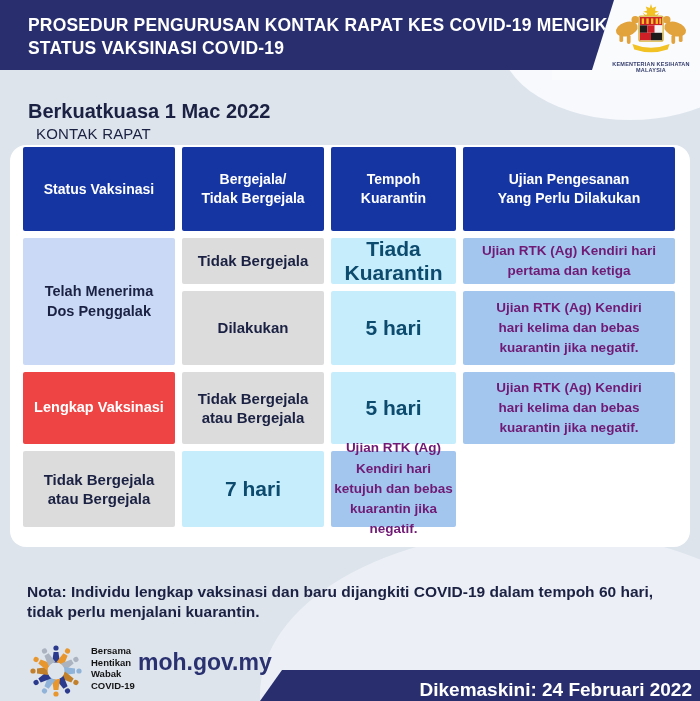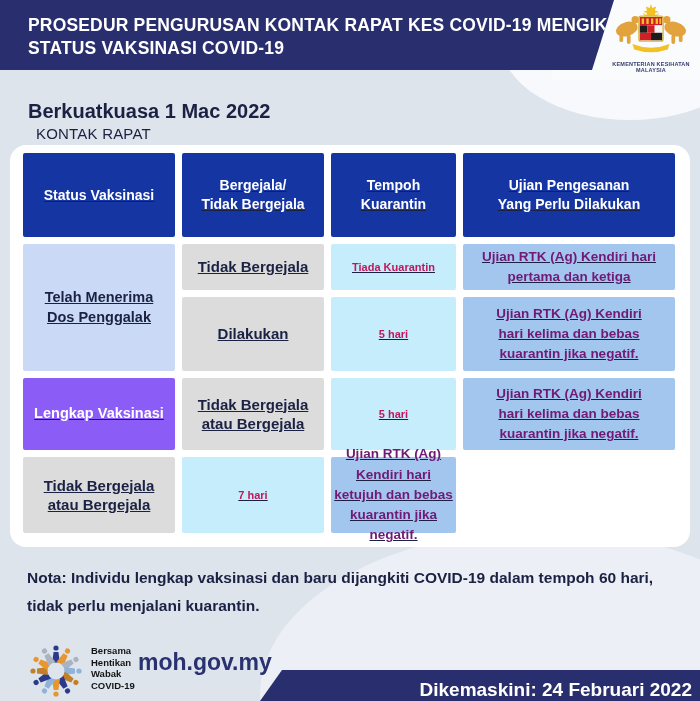--- a/index.html
+++ b/index.html
@@ -29,37 +29,37 @@
   .crest-caption { margin-top:1px; font-size:5.5px; font-weight:bold; color:#343c6b; letter-spacing:0.2px; }
 
   
   .intro { position:absolute; left:28px; top:80px;margin-top:20px; }
   .intro-date { font-size:20px; font-weight:bold; color:#1b2142; }
   .intro-sub  { font-size:15px; font-weight:normal; color:#1b2142; margin:2px 0 0 8px; letter-spacing:0.2px; }
 
   
   .card { position:absolute; left:10px; top:145px; width:680px; height:402px;
           background:#ffffff; border-radius:16px; }
-  .grid { display:grid; margin:8px 9px 0 13px;
+  .grid { display:grid; margin:2px 9px 0 13px;
           grid-template-columns:152px 142px 125px 212px;
           grid-template-rows:84px 46px 74px 72px 76px;
-          gap:7px;text-decoration:underline; }
+          gap:7px; }
   .cell { display:flex; align-items:center; justify-content:center; text-align:center;
           border-radius:2px; white-space:pre-line; font-weight:bold; }
   .th   { background:#1535a3; color:#ffffff; font-size:14px; line-height:1.35; }
   .status { font-size:14.5px; line-height:1.35; }
   .status-booster    { background:#c9d9f6; color:#1b2142; grid-column:1; grid-row:2 / span 2; }
-  .status-complete   { background:#8b5cf6; color:#ffffff; grid-column:1; grid-row:4; }
+  .status-complete   { background:#ef4444; color:#ffffff; grid-column:1; grid-row:4; }
   .status-incomplete { background:#3c63a9; color:#ffffff; grid-column:1; grid-row:5; }
   .symptom    { background:#dcdcdc; color:#1b2142; font-size:15px; line-height:1.3; }
-  .quarantine { background:#c6edfb; color:#be185d; font-size:11px; }
+  .quarantine { background:#c6edfb; color:#0c4a6e; font-size:21px; }
   .test       { background:#a2c6ee; color:#701a75; font-size:13.5px; line-height:1.5; }
 
   
-  .note { position:absolute; left:27px; top:564px; font-size:15.5px; line-height:28px;
+  .note { position:absolute; left:27px; top:582px; font-size:15.5px; line-height:20px;
           font-weight:bold; color:#1b2142; white-space:pre-line; }
 
   
   .campaign-logo { position:absolute; left:25px; top:640px; }
   .campaign-text { position:absolute; left:91px; top:645px; font-size:9.5px; line-height:11.5px;
                    font-weight:bold; color:#141414; white-space:pre-line; }
   .site { position:absolute; left:138px; top:649px; font-size:23px; font-weight:bold; color:#2a3170; }
   .date-band { position:absolute; right:0; bottom:0; width:440px; height:31px; background:#292f6e;
                clip-path: polygon(22px 0, 100% 0, 100% 100%, 0 100%);
                color:#ffffff; font-size:19px; font-weight:600;

